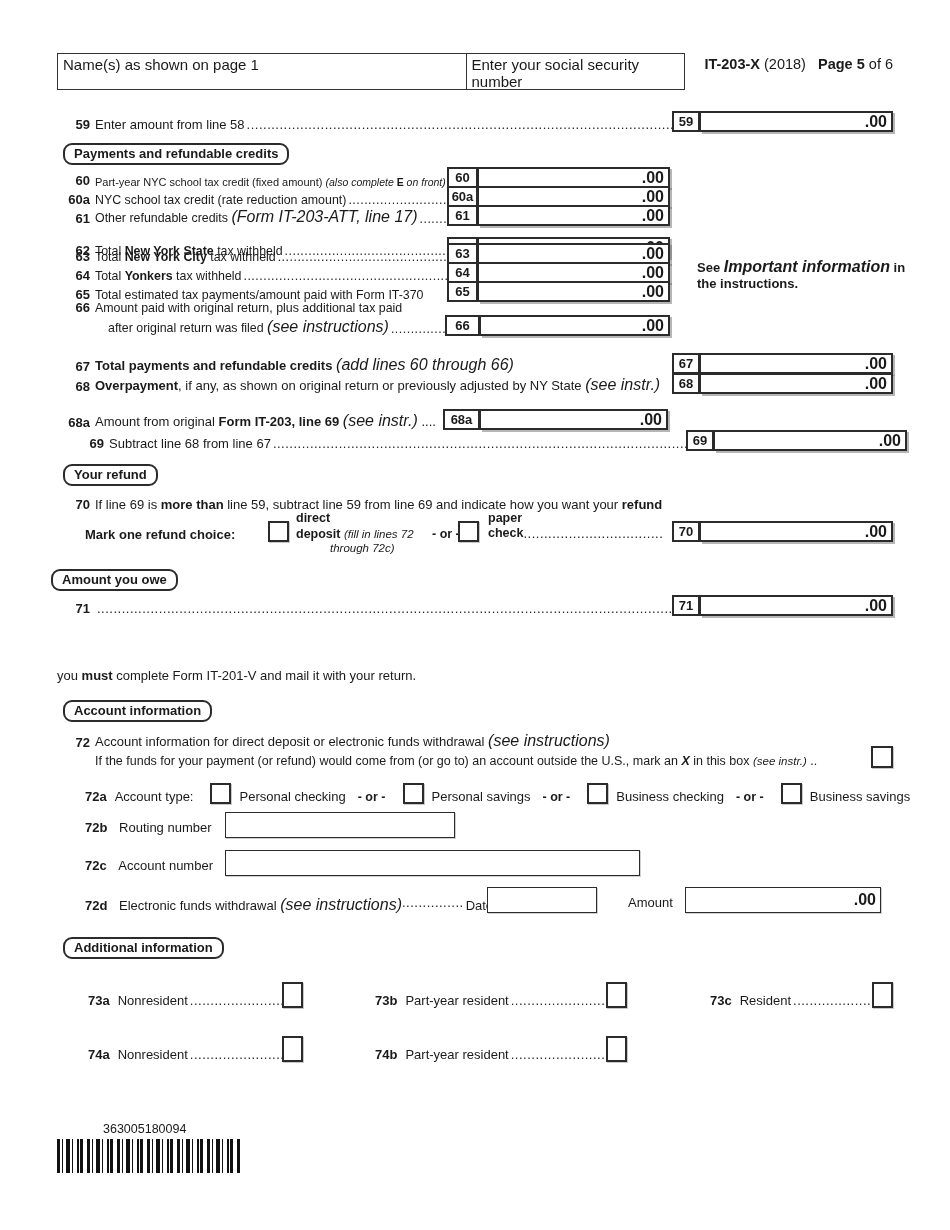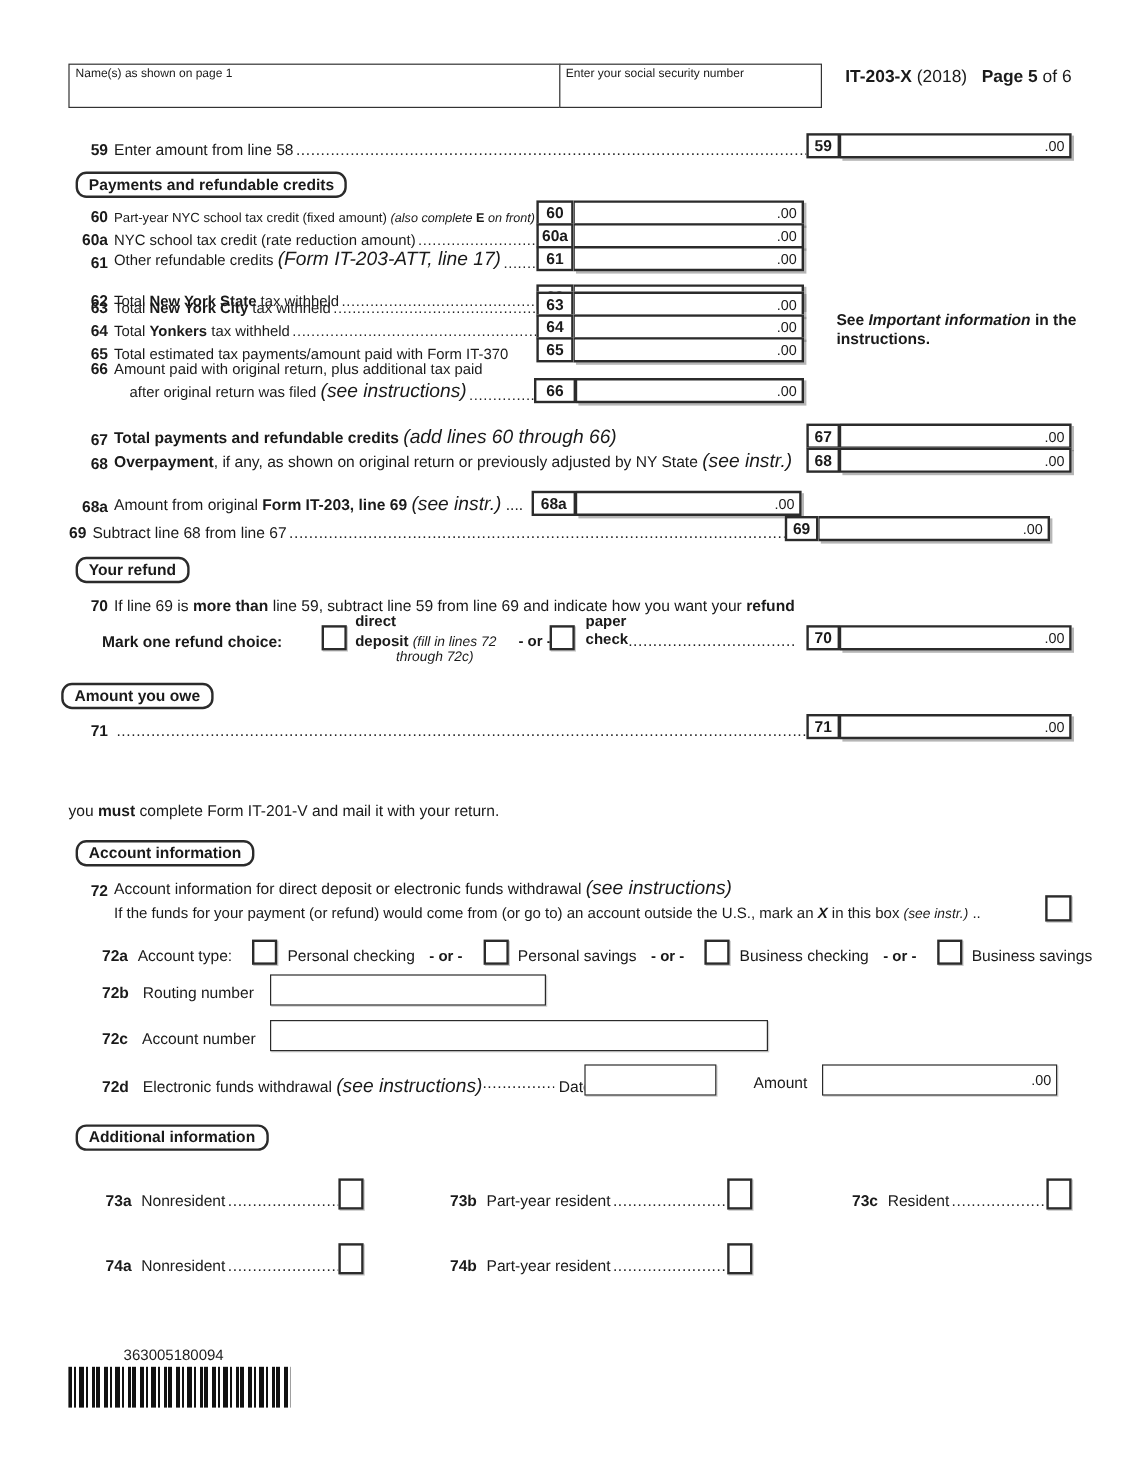--- a/index.html
+++ b/index.html
@@ -12,29 +12,29 @@
   .bi{font-weight:bold;font-style:italic}
   .ln{flex:0 0 27px;text-align:right;margin-right:5px;font-weight:bold}
   .dots{flex:1 1 auto;overflow:hidden;white-space:nowrap;letter-spacing:.5px;color:#222;padding:0 2px}
   .dotsf{display:inline-block;overflow:hidden;white-space:nowrap;letter-spacing:.5px;vertical-align:baseline}
   .fill{flex:1 1 auto}
   .numbox{flex:none;display:flex;align-items:center;justify-content:center;border:2px solid #2b2b2b;
           background:#fff;font-weight:bold;height:21px;box-sizing:border-box;font-size:13px}
   .amtbox{flex:none;display:flex;align-items:center;justify-content:flex-end;border:2px solid #2b2b2b;
           border-left-width:1px;background:#fff;height:21px;box-sizing:border-box;padding-right:4px;
           box-shadow:2px 2px 0 rgba(110,110,110,.5)}
-  .cents{font-weight:normal;font-size:12px}
+  .cents{font-weight:bold;font-size:16px}
   .cb{width:21px;height:21px;border:2px solid #2b2b2b;background:#fff;box-sizing:border-box;flex:none;
       box-shadow:1px 1px 0 rgba(120,120,120,.4)}
   .cbt{height:26px}
   .pill{position:absolute;border:2px solid #2b2b2b;border-radius:9px;padding:1px 9px 2px;font-weight:bold;
         font-size:13px;background:#fff;white-space:nowrap}
   .fieldbox{position:absolute;border:1.5px solid #2b2b2b;background:#fff;box-sizing:border-box;
             box-shadow:1px 1px 0 rgba(120,120,120,.35)}
-  .hdrbox{position:absolute;border:1.5px solid #333;box-sizing:border-box;font-size:10px;padding:2px 5px;background:#fff}
+  .hdrbox{position:absolute;border:1.5px solid #333;box-sizing:border-box;font-size:15px;padding:2px 5px;background:#fff}
   .tl{font-size:12.4px}
   .sm{font-size:11px}
   .m8{margin-left:8px}.m12{margin-left:12px}.m17{margin-left:17px}
   .warn-text{font-size:13px;line-height:16px}
   .bars{position:absolute;background:
      repeating-linear-gradient(90deg,#111 0 3px,transparent 3px 5px,#111 5px 6px,transparent 6px 9px,
      #111 9px 13px,transparent 13px 15px,#111 15px 16px,transparent 16px 20px,#111 20px 22px,
      transparent 22px 23px,#111 23px 26px,transparent 26px 30px)}
 </style>
 </head>
@@ -143,21 +143,21 @@
     <span class="tl"><span>after original return was filed </span><span class="i">(see instructions)</span></span>
     <span class="dots tl" style="flex:0 1 68px">..........................................................................................................................................................................................................</span>
     <span class="fill"></span>
     <span class="numbox" style="width:35px">66</span>
     <span class="amtbox" style="width:190px">
         <span class="cents">.00</span>
       </span>
   </div>
 
   <div class="abs warn-text" style="left:697px;top:259px;width:210px">
-    <span class="b">See </span><span class="bi" style="font-size:13px">Important information</span><span class="b"> in the instructions.</span>
+    <span class="b">See </span><span class="bi" style="font-size:16px">Important information</span><span class="b"> in the instructions.</span>
   </div>
 
   <div class="row" style="left:63px;top:353px;width:830px">
     <span class="ln">67</span>
     <span><span class="b">Total payments and refundable credits </span><span class="i">(add lines 60 through 66)</span></span>
     <span class="fill"></span>
     <span class="numbox" style="width:28px">67</span>
     <span class="amtbox" style="width:193px">
         <span class="cents">.00</span>
       </span>
@@ -175,21 +175,21 @@
   <div class="row" style="left:63px;top:409px;width:605px">
     <span class="ln">68a</span>
     <span><span>Amount from original </span><span class="b">Form IT-203, line 69 </span><span class="i">(see instr.)</span><span> ....</span></span>
     <span class="fill"></span>
     <span class="numbox" style="width:37px">68a</span>
     <span class="amtbox" style="width:188px">
         <span class="cents">.00</span>
       </span>
   </div>
 
-  <div class="row" style="left:45px;top:430px;width:830px">
+  <div class="row" style="left:77px;top:430px;width:830px">
     <span class="ln">69</span>
     <span>Subtract line 68 from line 67 </span>
     <span class="dots">..........................................................................................................................................................................................................</span>
     <span class="numbox" style="width:28px">69</span>
     <span class="amtbox" style="width:193px">
         <span class="cents">.00</span>
       </span>
   </div>
 
   <div class="pill" style="left:63px;top:464px">Your refund</div>

